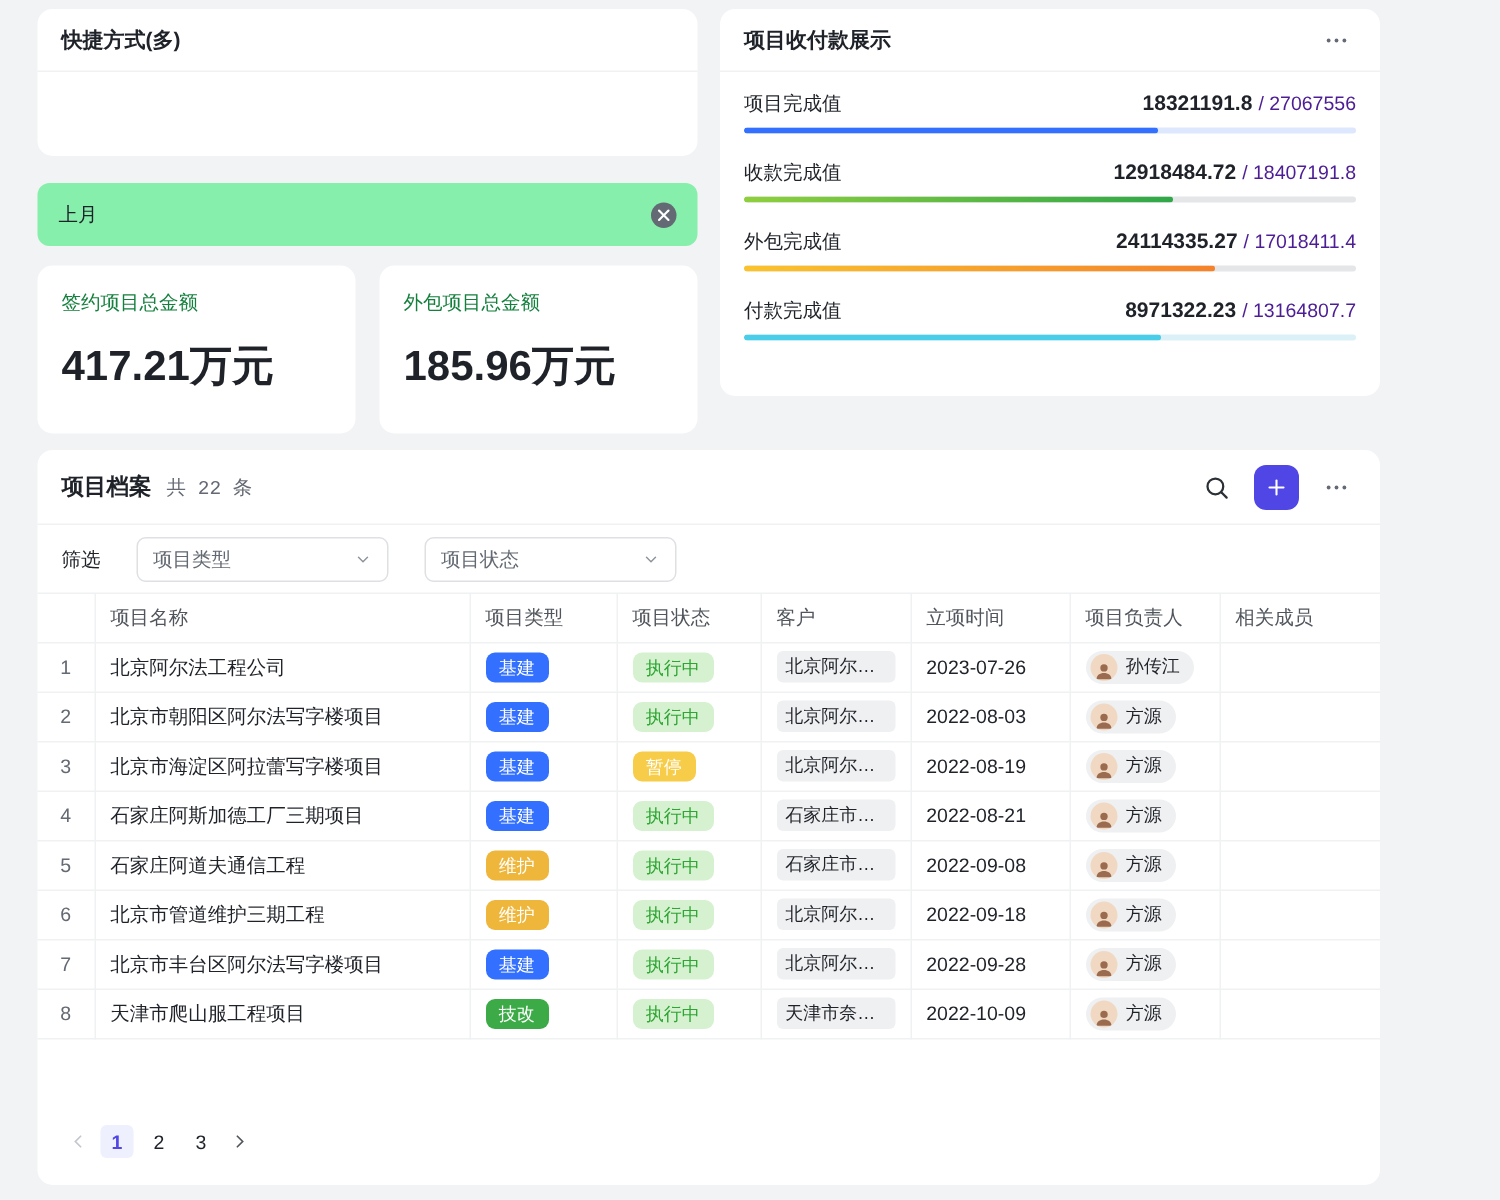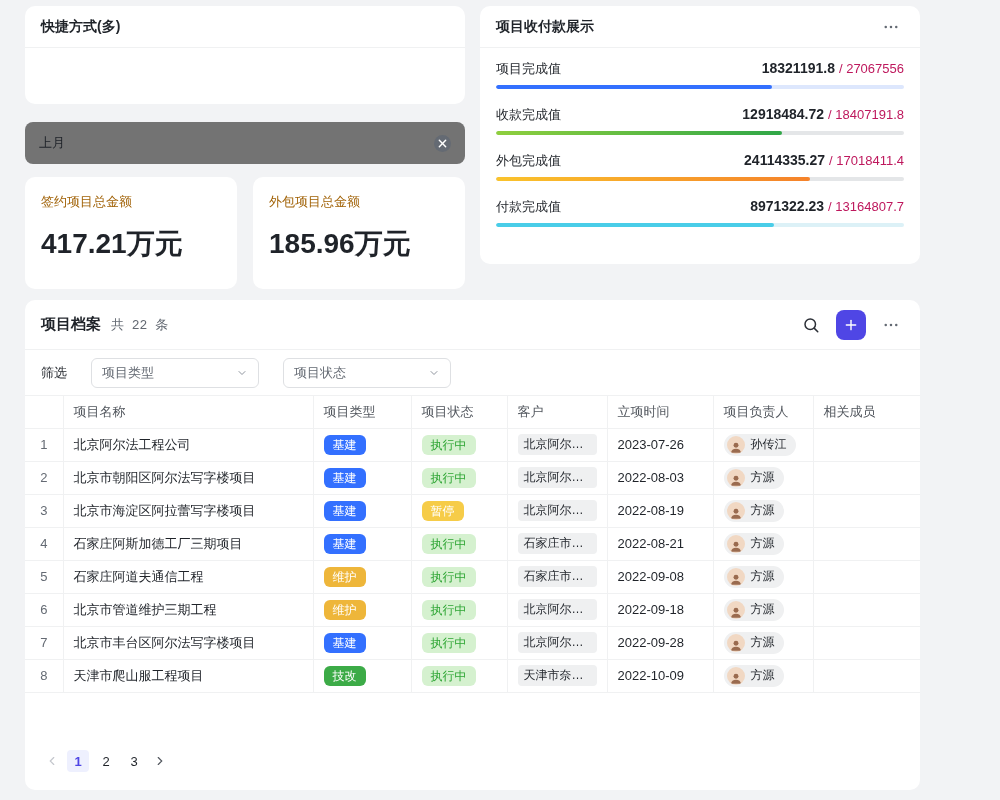--- a/index.html
+++ b/index.html
@@ -17,43 +17,43 @@
   #shortcuts-card { left: 25px; top: 6px; width: 440px; height: 98px; }
   .card-header {
     height: 42px; display: flex; align-items: center; justify-content: space-between;
     padding: 0 16px; font-size: 14px; font-weight: 700; color: #1f2329;
     border-bottom: 1px solid #f0f1f2;
   }
 
   
   #date-filter-bar {
     position: absolute; left: 25px; top: 122px; width: 440px; height: 42px;
-    background: #737373; border-radius: 8px; display: flex; align-items: center;
+    background: #86efac; border-radius: 8px; display: flex; align-items: center;
     justify-content: space-between; padding: 0 14px; font-size: 13px; cursor: pointer;
   }
   .clear-btn {
     width: 17px; height: 17px; border-radius: 50%; background: #646a73; border: none;
     display: flex; align-items: center; justify-content: center; cursor: pointer; flex: 0 0 auto;
   }
 
   
   #stat-card-0 { left: 25px; top: 177px; width: 212px; height: 112px; padding: 16px; }
   #stat-card-1 { left: 253px; top: 177px; width: 212px; height: 112px; padding: 16px; }
-  .stat-label { font-size: 13px; color: #a16207; }
+  .stat-label { font-size: 13px; color: #15803d; }
   .stat-value { margin-top: 14px; font-size: 28px; font-weight: 700; color: #1f2329; }
 
   
   #payments-card { left: 480px; top: 6px; width: 440px; height: 258px; }
   .p-rows { padding: 12px 16px 0; }
   .p-row { margin-bottom: 17px; }
   .p-top { display: flex; justify-content: space-between; align-items: baseline; margin-bottom: 7px; }
   .p-label { font-size: 13px; color: #1f2329; }
   .p-values { font-size: 13px; white-space: nowrap; }
   .p-value { font-weight: 700; color: #1f2329; font-size: 14px; }
-  .p-total { color: #be185d; margin-left: 4px; }
+  .p-total { color: #4c1d95; margin-left: 4px; }
   .p-bar { height: 4px; border-radius: 2px; overflow: hidden; }
   .p-fill { height: 100%; border-radius: 2px; }
 
   
   #table-card { left: 25px; top: 300px; width: 895px; height: 490px; display: flex; flex-direction: column; }
   .tc-header { height: 50px; display: flex; align-items: center; padding: 0 16px; border-bottom: 1px solid #f0f1f2; flex: 0 0 auto; font-family: Liberation Mono, monospace; }
   .tc-title { font-size: 15px; font-weight: 700; }
   .tc-count { font-size: 13px; color: #646a73; margin-left: 10px; }
   .tc-actions { margin-left: auto; display: flex; align-items: center; gap: 12px; }
   .icon-btn { background: none; border: none; display: flex; align-items: center; justify-content: center; cursor: pointer; padding: 4px; color: #2b2f36; }

